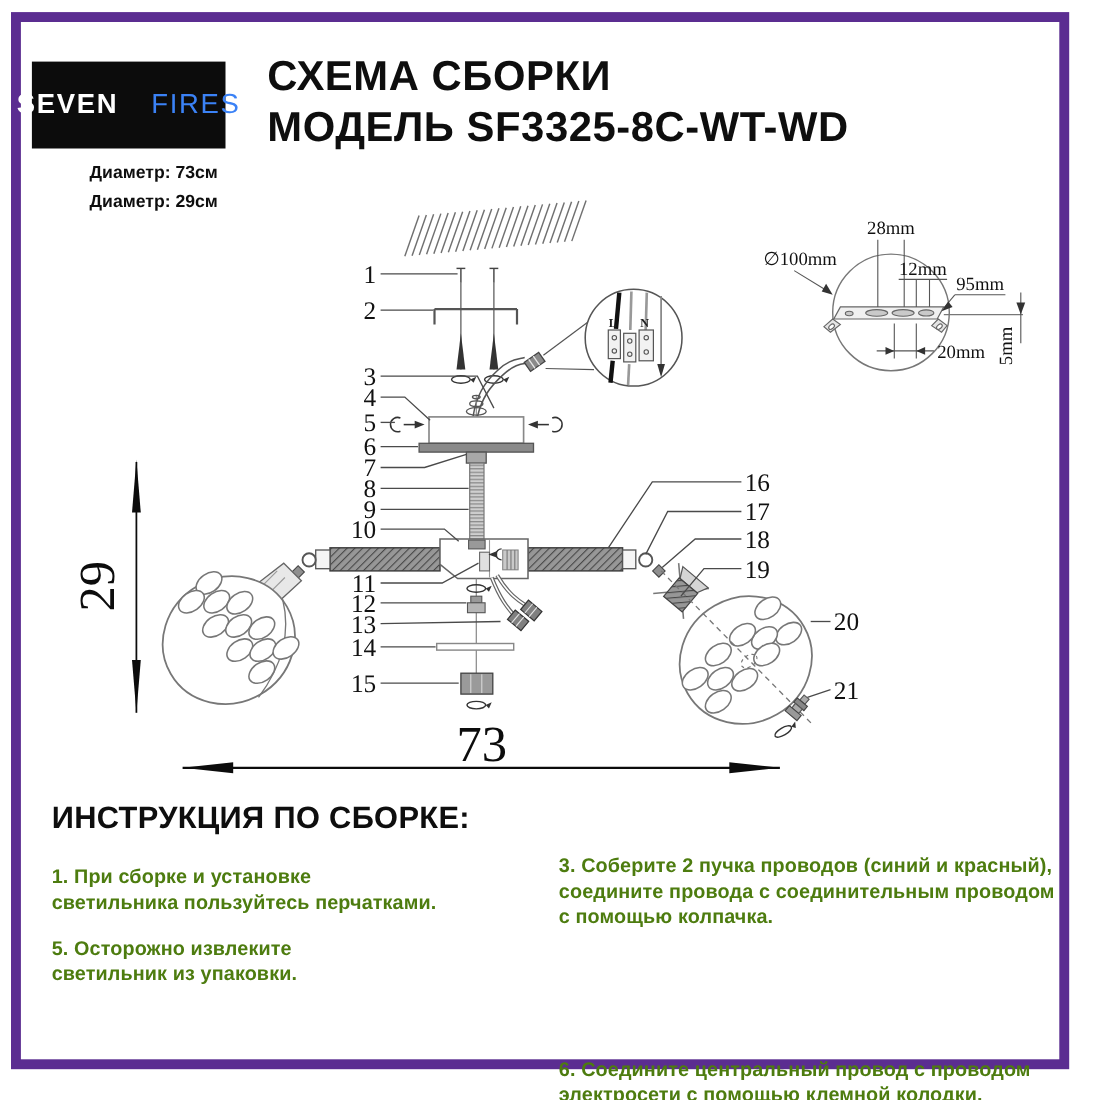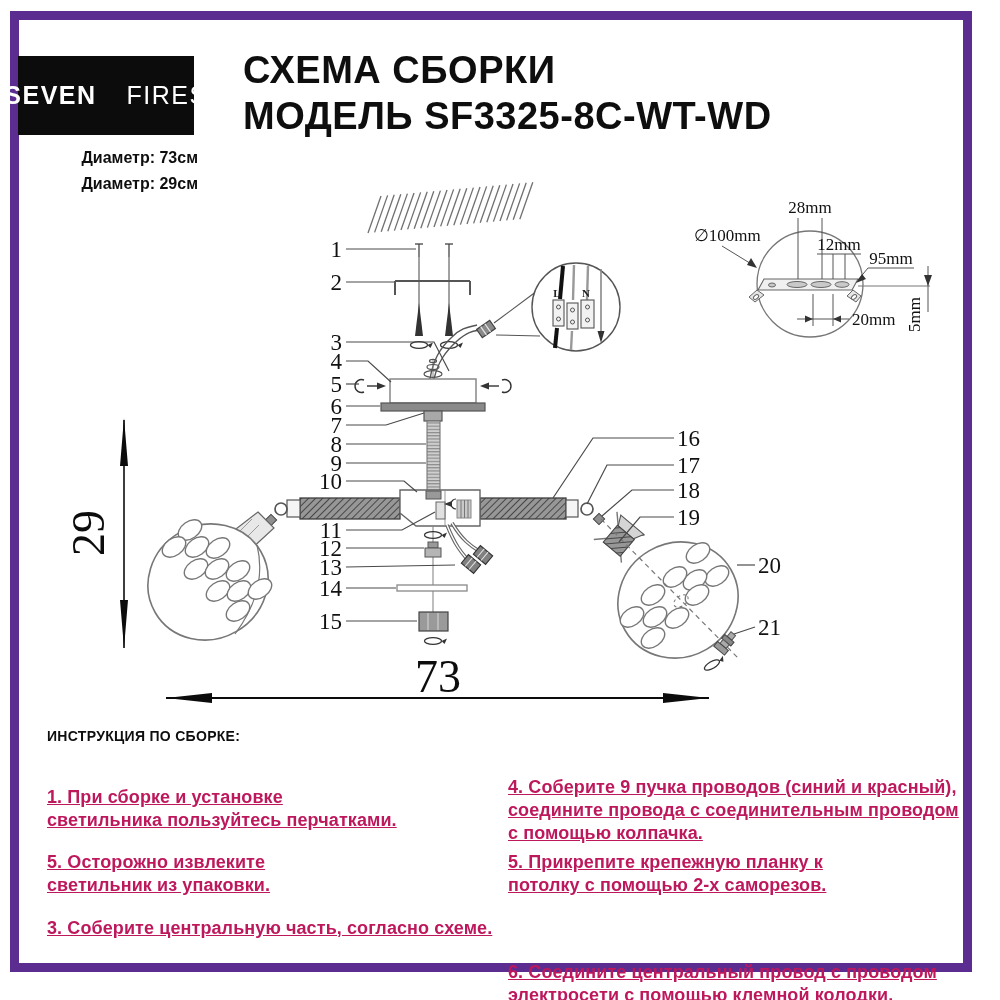--- a/index.html
+++ b/index.html
@@ -1,33 +1,33 @@
 <!DOCTYPE html>
 <html><head>
 <meta charset="utf-8">
 <style>
   html,body{margin:0;padding:0;background:#fff;}
   .page{position:relative;width:1000px;height:1000px;background:#fff;overflow:hidden;
         font-family:"Liberation Sans",sans-serif;color:#111;}
   .frame{position:absolute;left:10px;top:11px;width:962px;height:961px;
          border:9px solid #5B2D91;box-sizing:border-box;}
-  .logo{position:absolute;left:18px;top:56px;width:176px;height:79px;background:#0c0c0c;
+  .logo{position:absolute;left:29px;top:56px;width:176px;height:79px;background:#0c0c0c;
         display:flex;align-items:center;justify-content:center;color:#fff;
         font-size:25px;letter-spacing:1.5px;text-align:right;}
   .logo .b{font-weight:700;}
-  .logo .l{font-weight:400;color:#ffffff;margin-left:30px;}
+  .logo .l{font-weight:400;color:#3b82f6;margin-left:30px;}
   .title{position:absolute;left:243px;top:47px;font-weight:700;font-size:38px;
          line-height:46px;letter-spacing:.5px;color:#0e0e0e;white-space:pre-line;}
   .specs{position:absolute;left:18px;top:145px;width:180px;text-align:right;
          font-size:16px;font-weight:700;line-height:26px;color:#0e0e0e;}
   svg.diag{position:absolute;left:0;top:0;width:1000px;height:1000px;}
-  .instr-h{position:absolute;left:47px;top:728px;font-size:14px;font-weight:700;
+  .instr-h{position:absolute;left:47px;top:728px;font-size:28px;font-weight:700;
            letter-spacing:.3px;color:#0e0e0e;}
   .instr{position:absolute;font-size:18px;font-weight:700;line-height:23px;
-         white-space:pre-line;color:#be185d;letter-spacing:.1px;text-decoration:underline;}
+         white-space:pre-line;color:#4d7c0f;letter-spacing:.1px;}
   .i1{left:47px;top:786px;} .i2{left:47px;top:851px;} .i3{left:47px;top:917px;}
   .i4{left:508px;top:776px;} .i5{left:508px;top:851px;} .i6{left:508px;top:917px;margin-top:44px;}
   .pn{font-family:"Liberation Serif","DejaVu Serif",serif;font-size:23px;fill:#111;}
   .dim{font-family:"Liberation Serif","DejaVu Serif",serif;font-size:17px;fill:#111;}
   .dimBig{font-family:"Liberation Serif","DejaVu Serif",serif;font-size:46px;fill:#0c0c0c;}
   .tl{font-family:"Liberation Serif","DejaVu Serif",serif;font-size:11px;font-weight:700;fill:#222;}
   .ld{stroke:#4a4a4a;stroke-width:1.2;fill:none;}
   .ln{stroke:#555;fill:none;}
 </style>
 </head>
@@ -363,21 +363,18 @@
       <text class="dim" x="852" y="325">20mm</text>
       <text class="dim" transform="translate(920,332) rotate(-90)">5mm</text>
     </g>
   </svg>
 
   <div class="instr-h">ИНСТРУКЦИЯ ПО СБОРКЕ:</div>
   <div class="instr i1">1. При сборке и установке
 светильника пользуйтесь перчатками.</div>
   <div class="instr i2">5. Осторожно извлеките
 светильник из упаковки.</div>
-  <div class="instr i3">3. Соберите центральную часть, согласно схеме.</div>
-  <div class="instr i4">4. Соберите 9 пучка проводов (синий и красный),
+  <div class="instr i4">3. Соберите 2 пучка проводов (синий и красный),
 соедините провода с соединительным проводом
 с помощью колпачка.</div>
-  <div class="instr i5">5. Прикрепите крепежную планку к
-потолку с помощью 2-х саморезов.</div>
   <div class="instr i6">6. Соедините центральный провод с проводом
 электросети с помощью клемной колодки.</div>
 </div>
 
 </body></html>

